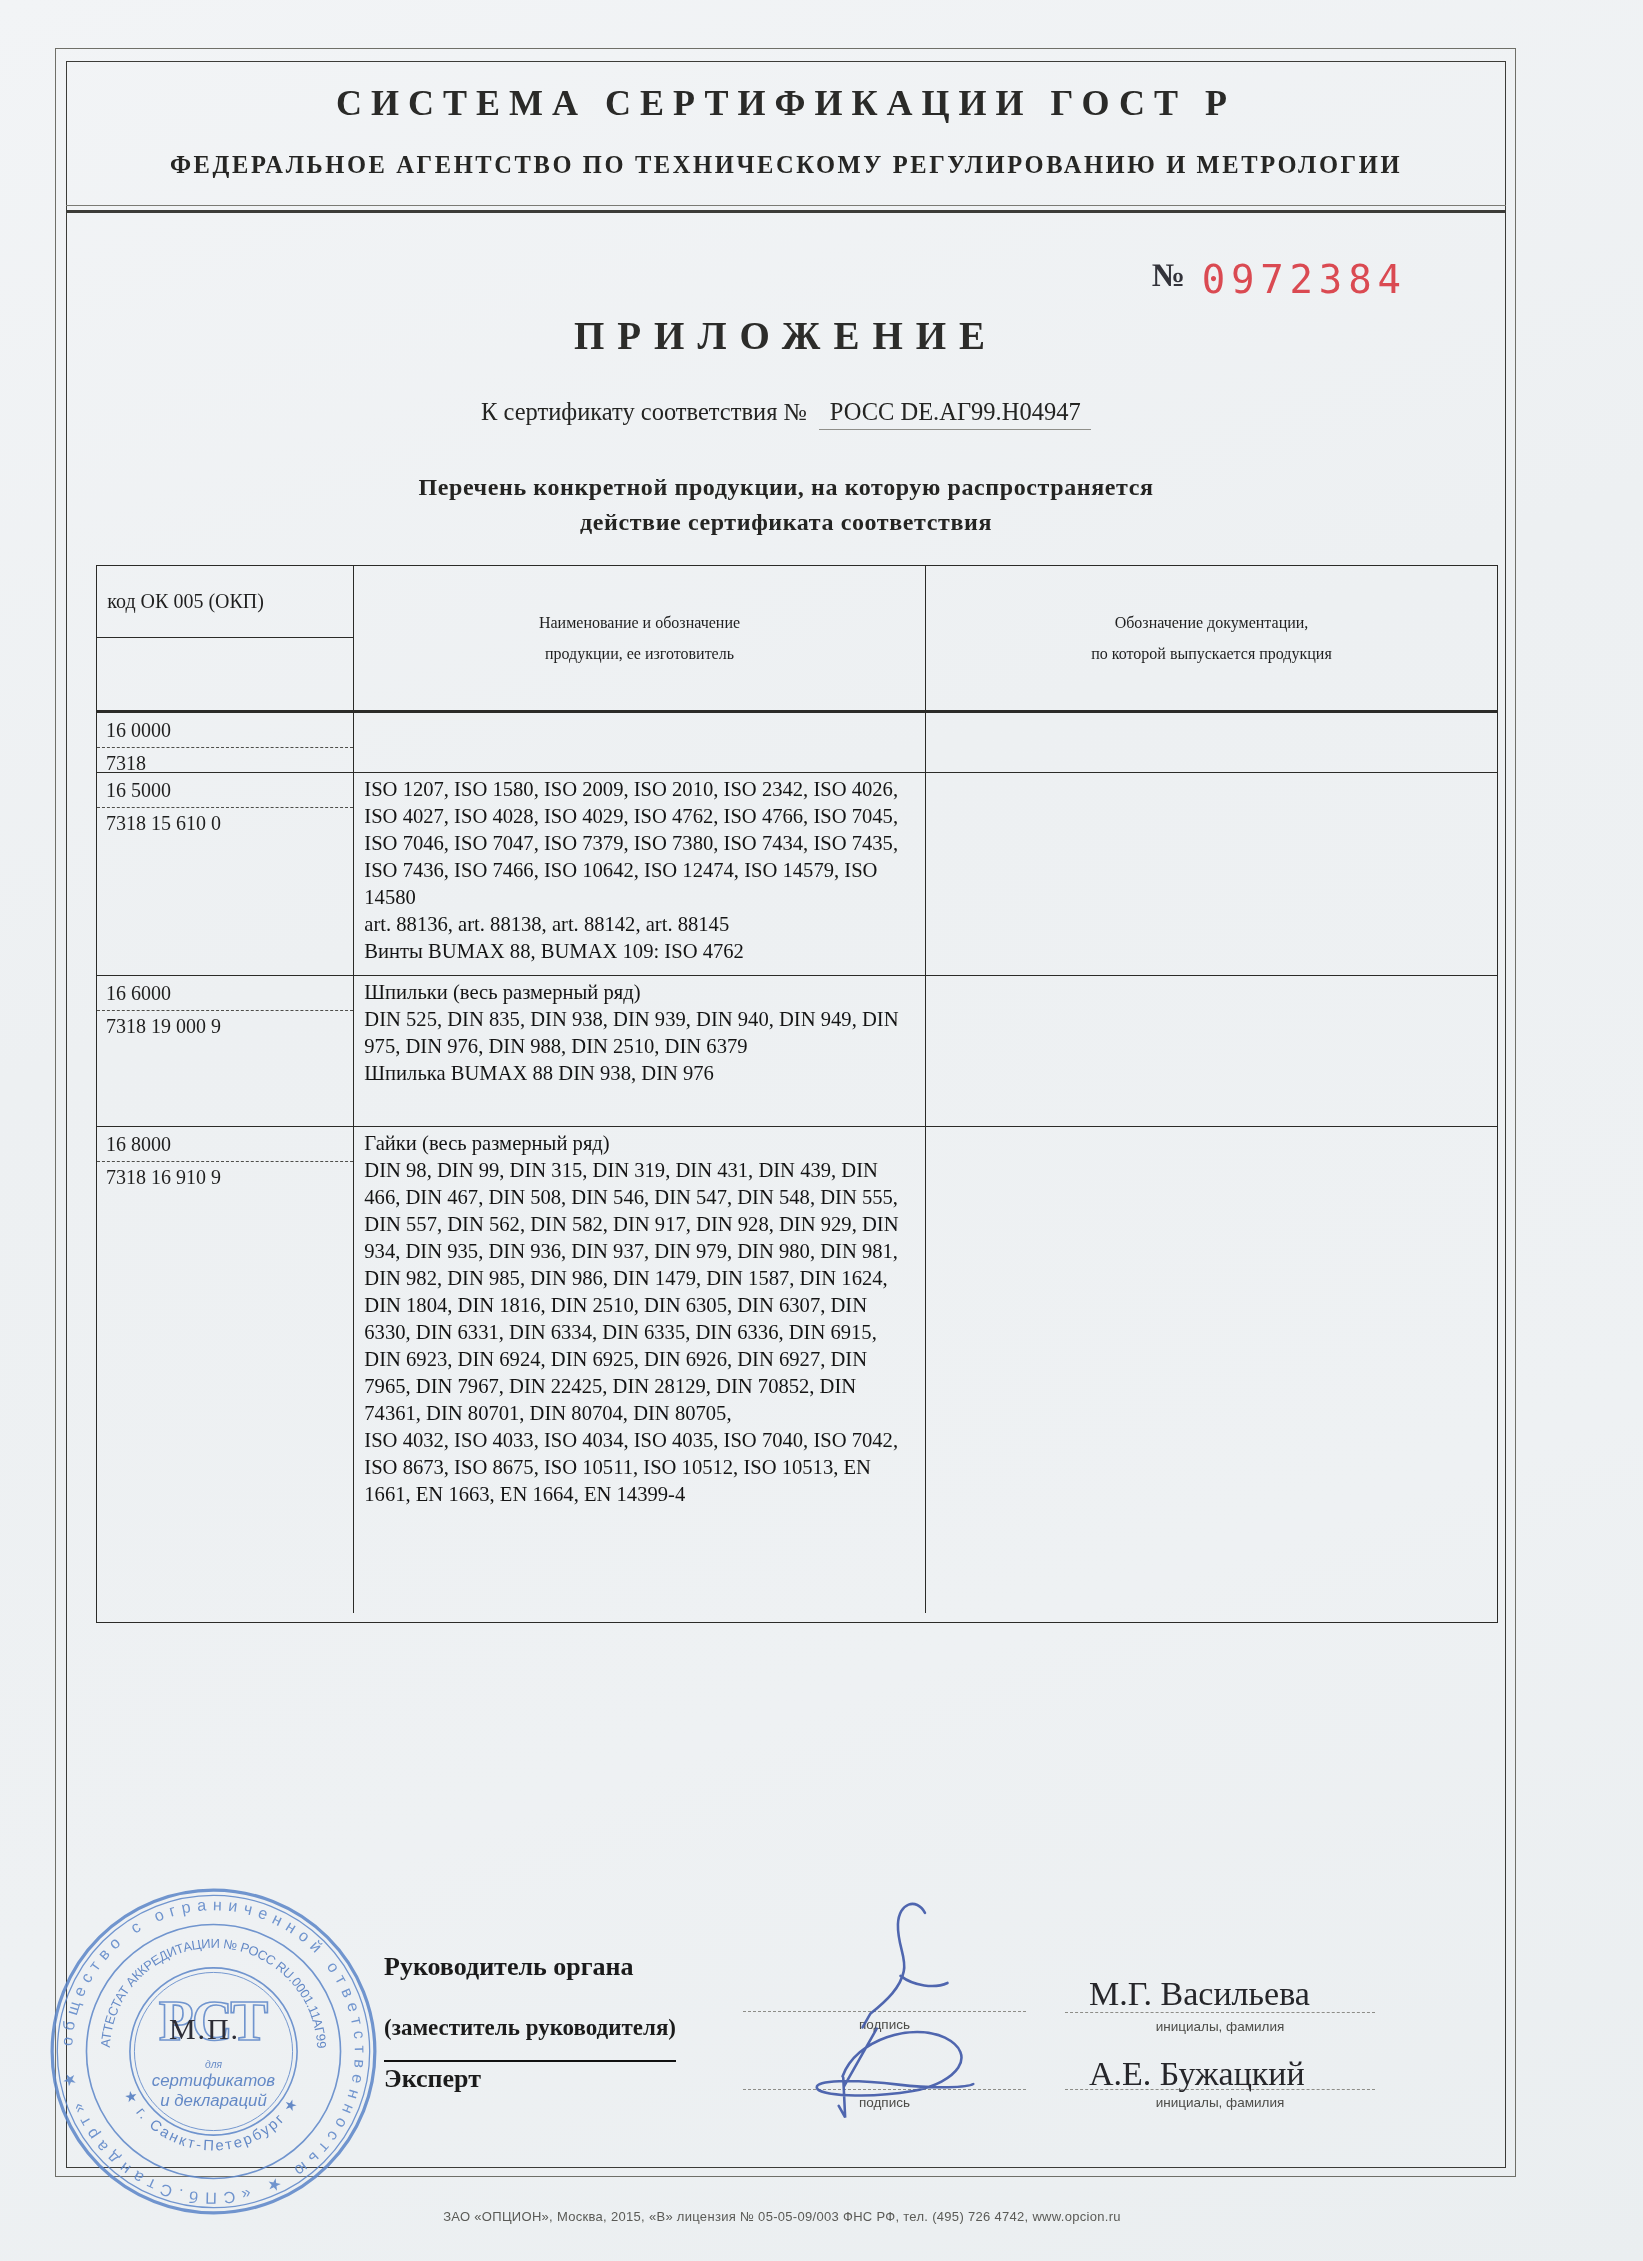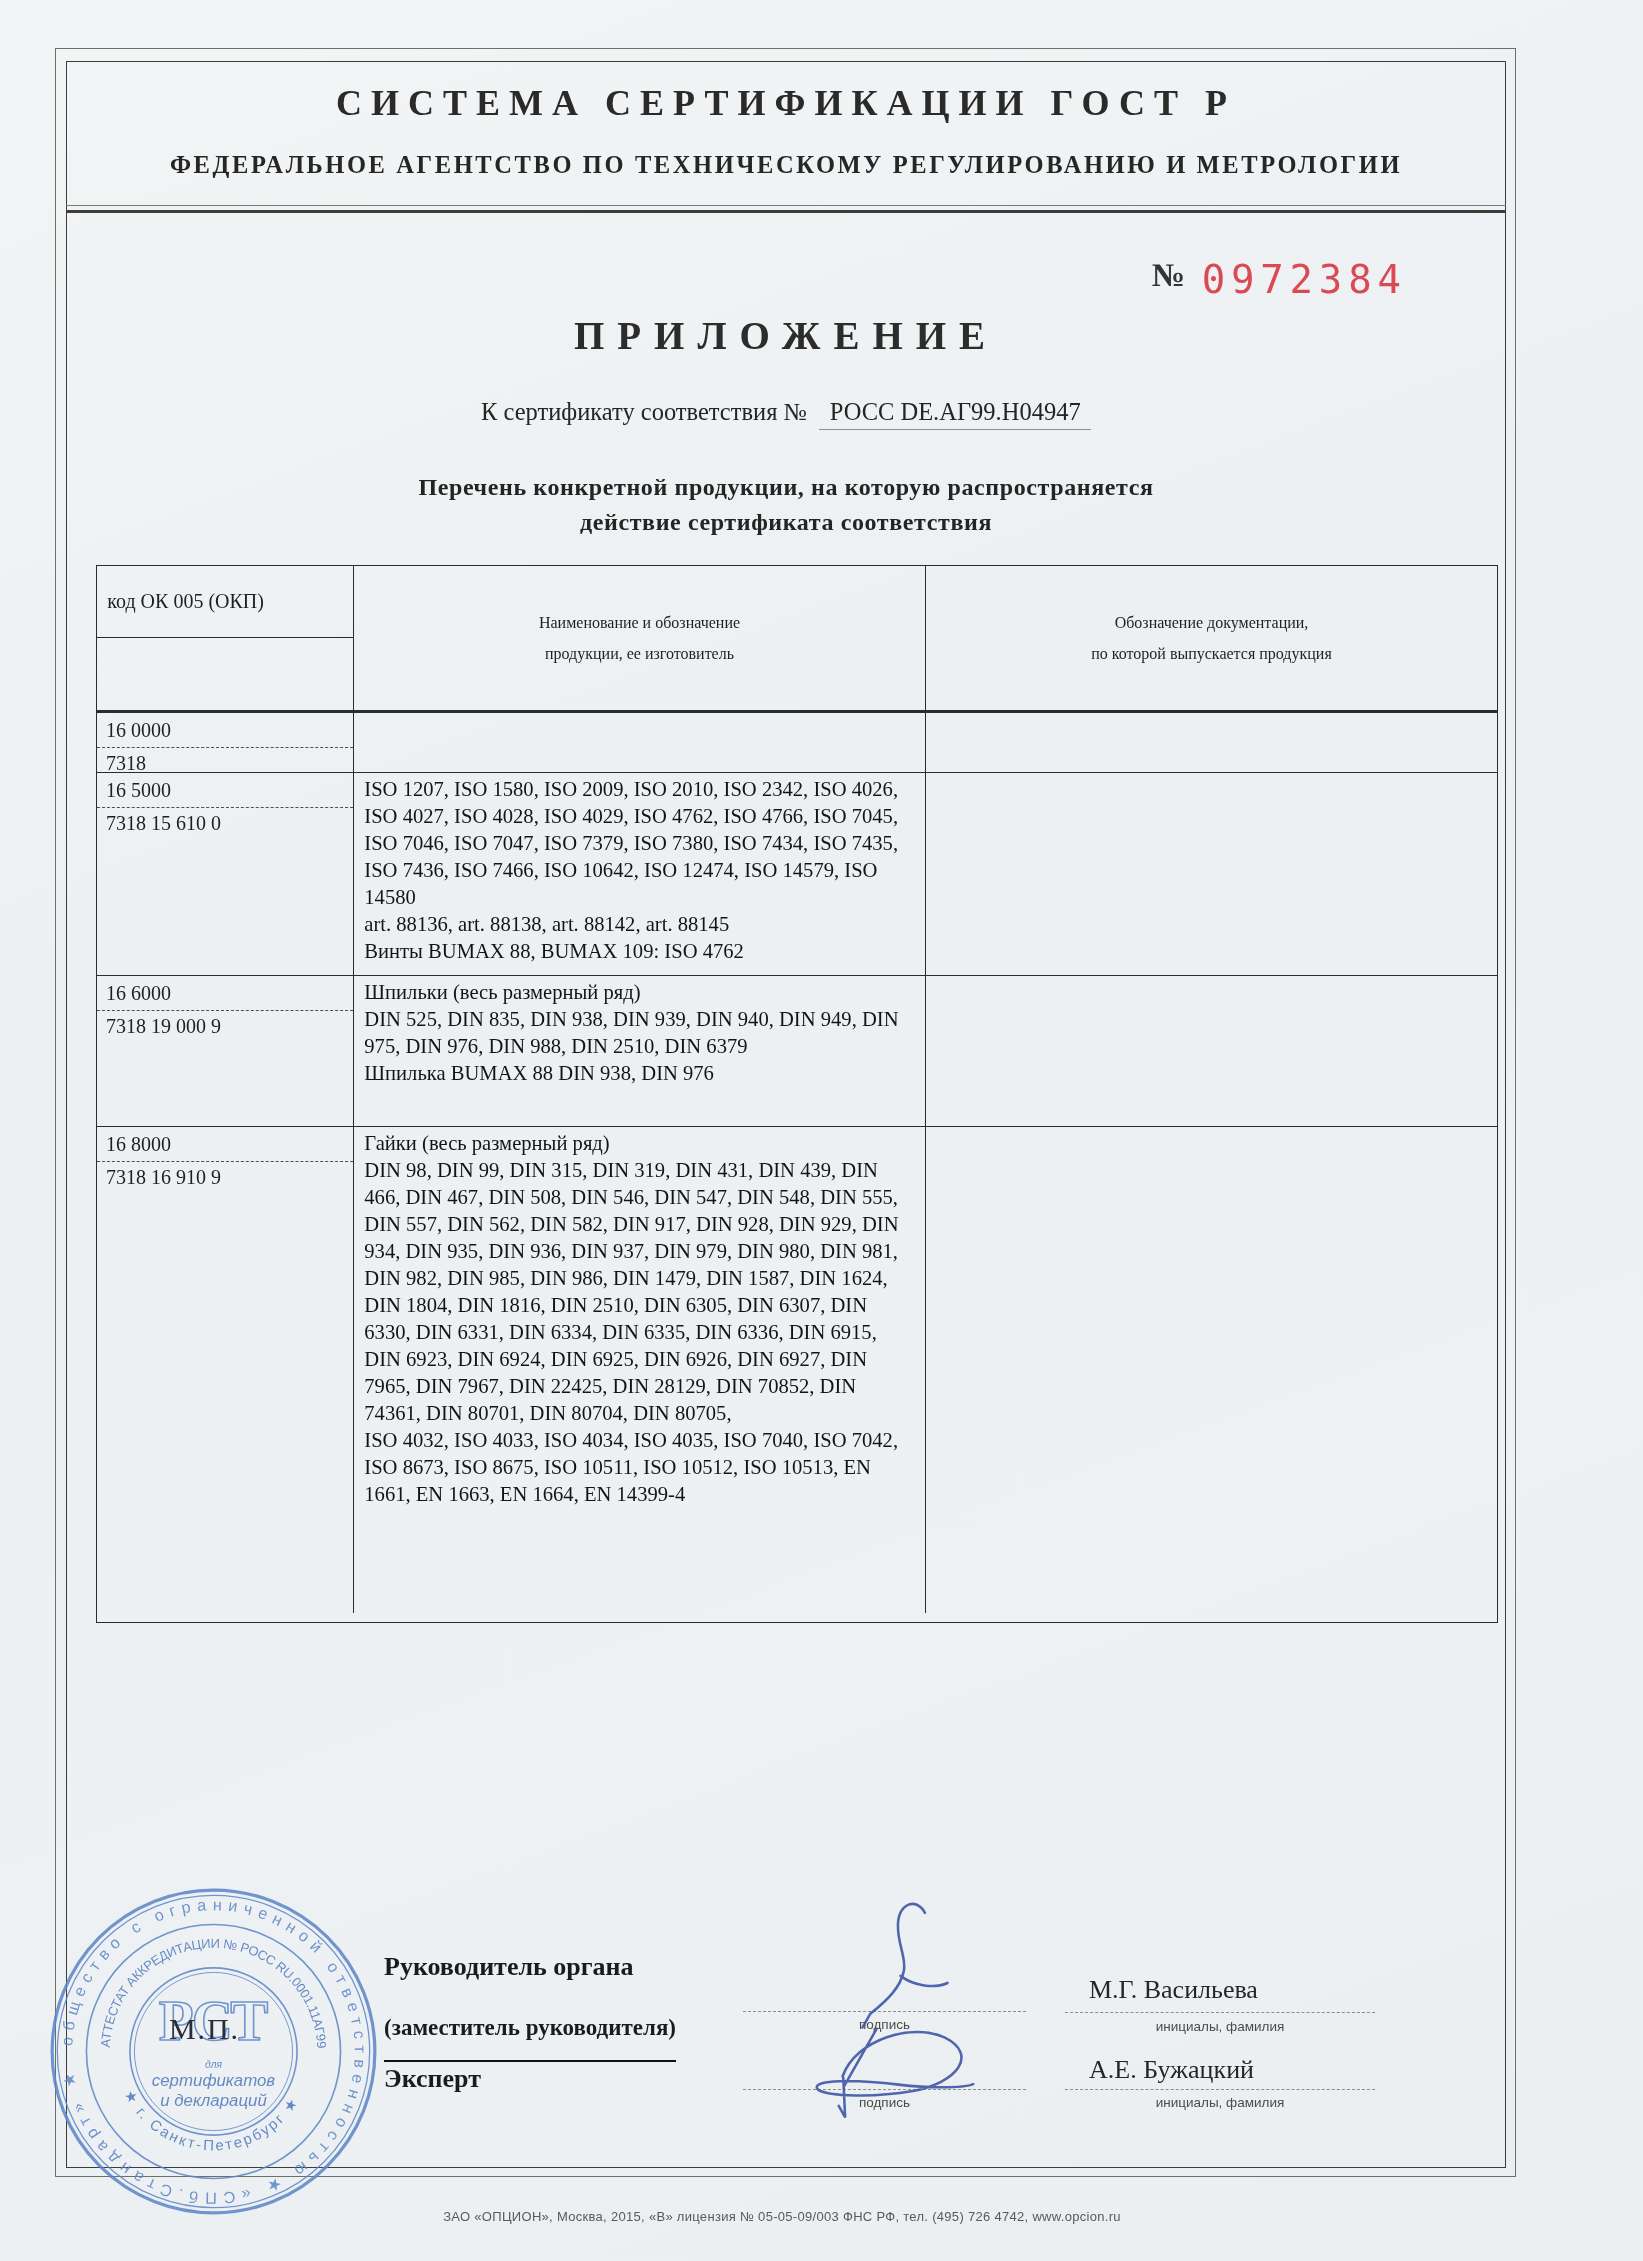--- a/index.html
+++ b/index.html
@@ -56,21 +56,21 @@
   .name-cell{padding:3.2px 10.3px 0 10.3px;font-size:20.6px;line-height:27px;color:#141414;}
   .docs-cell{}
 
   .sig-label1{position:absolute;left:384px;top:1952px;font-size:26px;font-weight:bold;color:#1b1b1b;}
   .sig-label2{position:absolute;left:384px;top:2015px;font-size:23px;font-weight:bold;color:#1b1b1b;
     border-bottom:2.6px solid #111;padding-bottom:19px;}
   .sig-label3{position:absolute;left:384px;top:2064px;font-size:26px;font-weight:bold;color:#1b1b1b;}
   .sigline{position:absolute;height:0;border-top:1.3px dashed #8d8d88;}
   .sigcap{position:absolute;font-family:"Liberation Sans",sans-serif;font-size:13.5px;color:#4c4c48;
     text-align:center;}
-  .sig-name{position:absolute;font-size:26px;color:#26262a;}
+  .sig-name{position:absolute;font-size:34px;color:#26262a;}
   .footer{position:absolute;left:0;width:1564px;top:2209px;text-align:center;
     font-family:"Liberation Sans",sans-serif;font-size:13px;color:#5a5a56;letter-spacing:0.3px;}
   .mp{position:absolute;left:169px;top:2012px;font-size:30px;color:#2d2d36;letter-spacing:1.9px;}
   .stamp{position:absolute;left:45px;top:1883px;width:337px;height:337px;opacity:0.85;}
   .inksvg{position:absolute;left:0;top:0;width:1644px;height:2261px;pointer-events:none;}
 </style>
 </head>
 <body>
 
 <div class="page">

